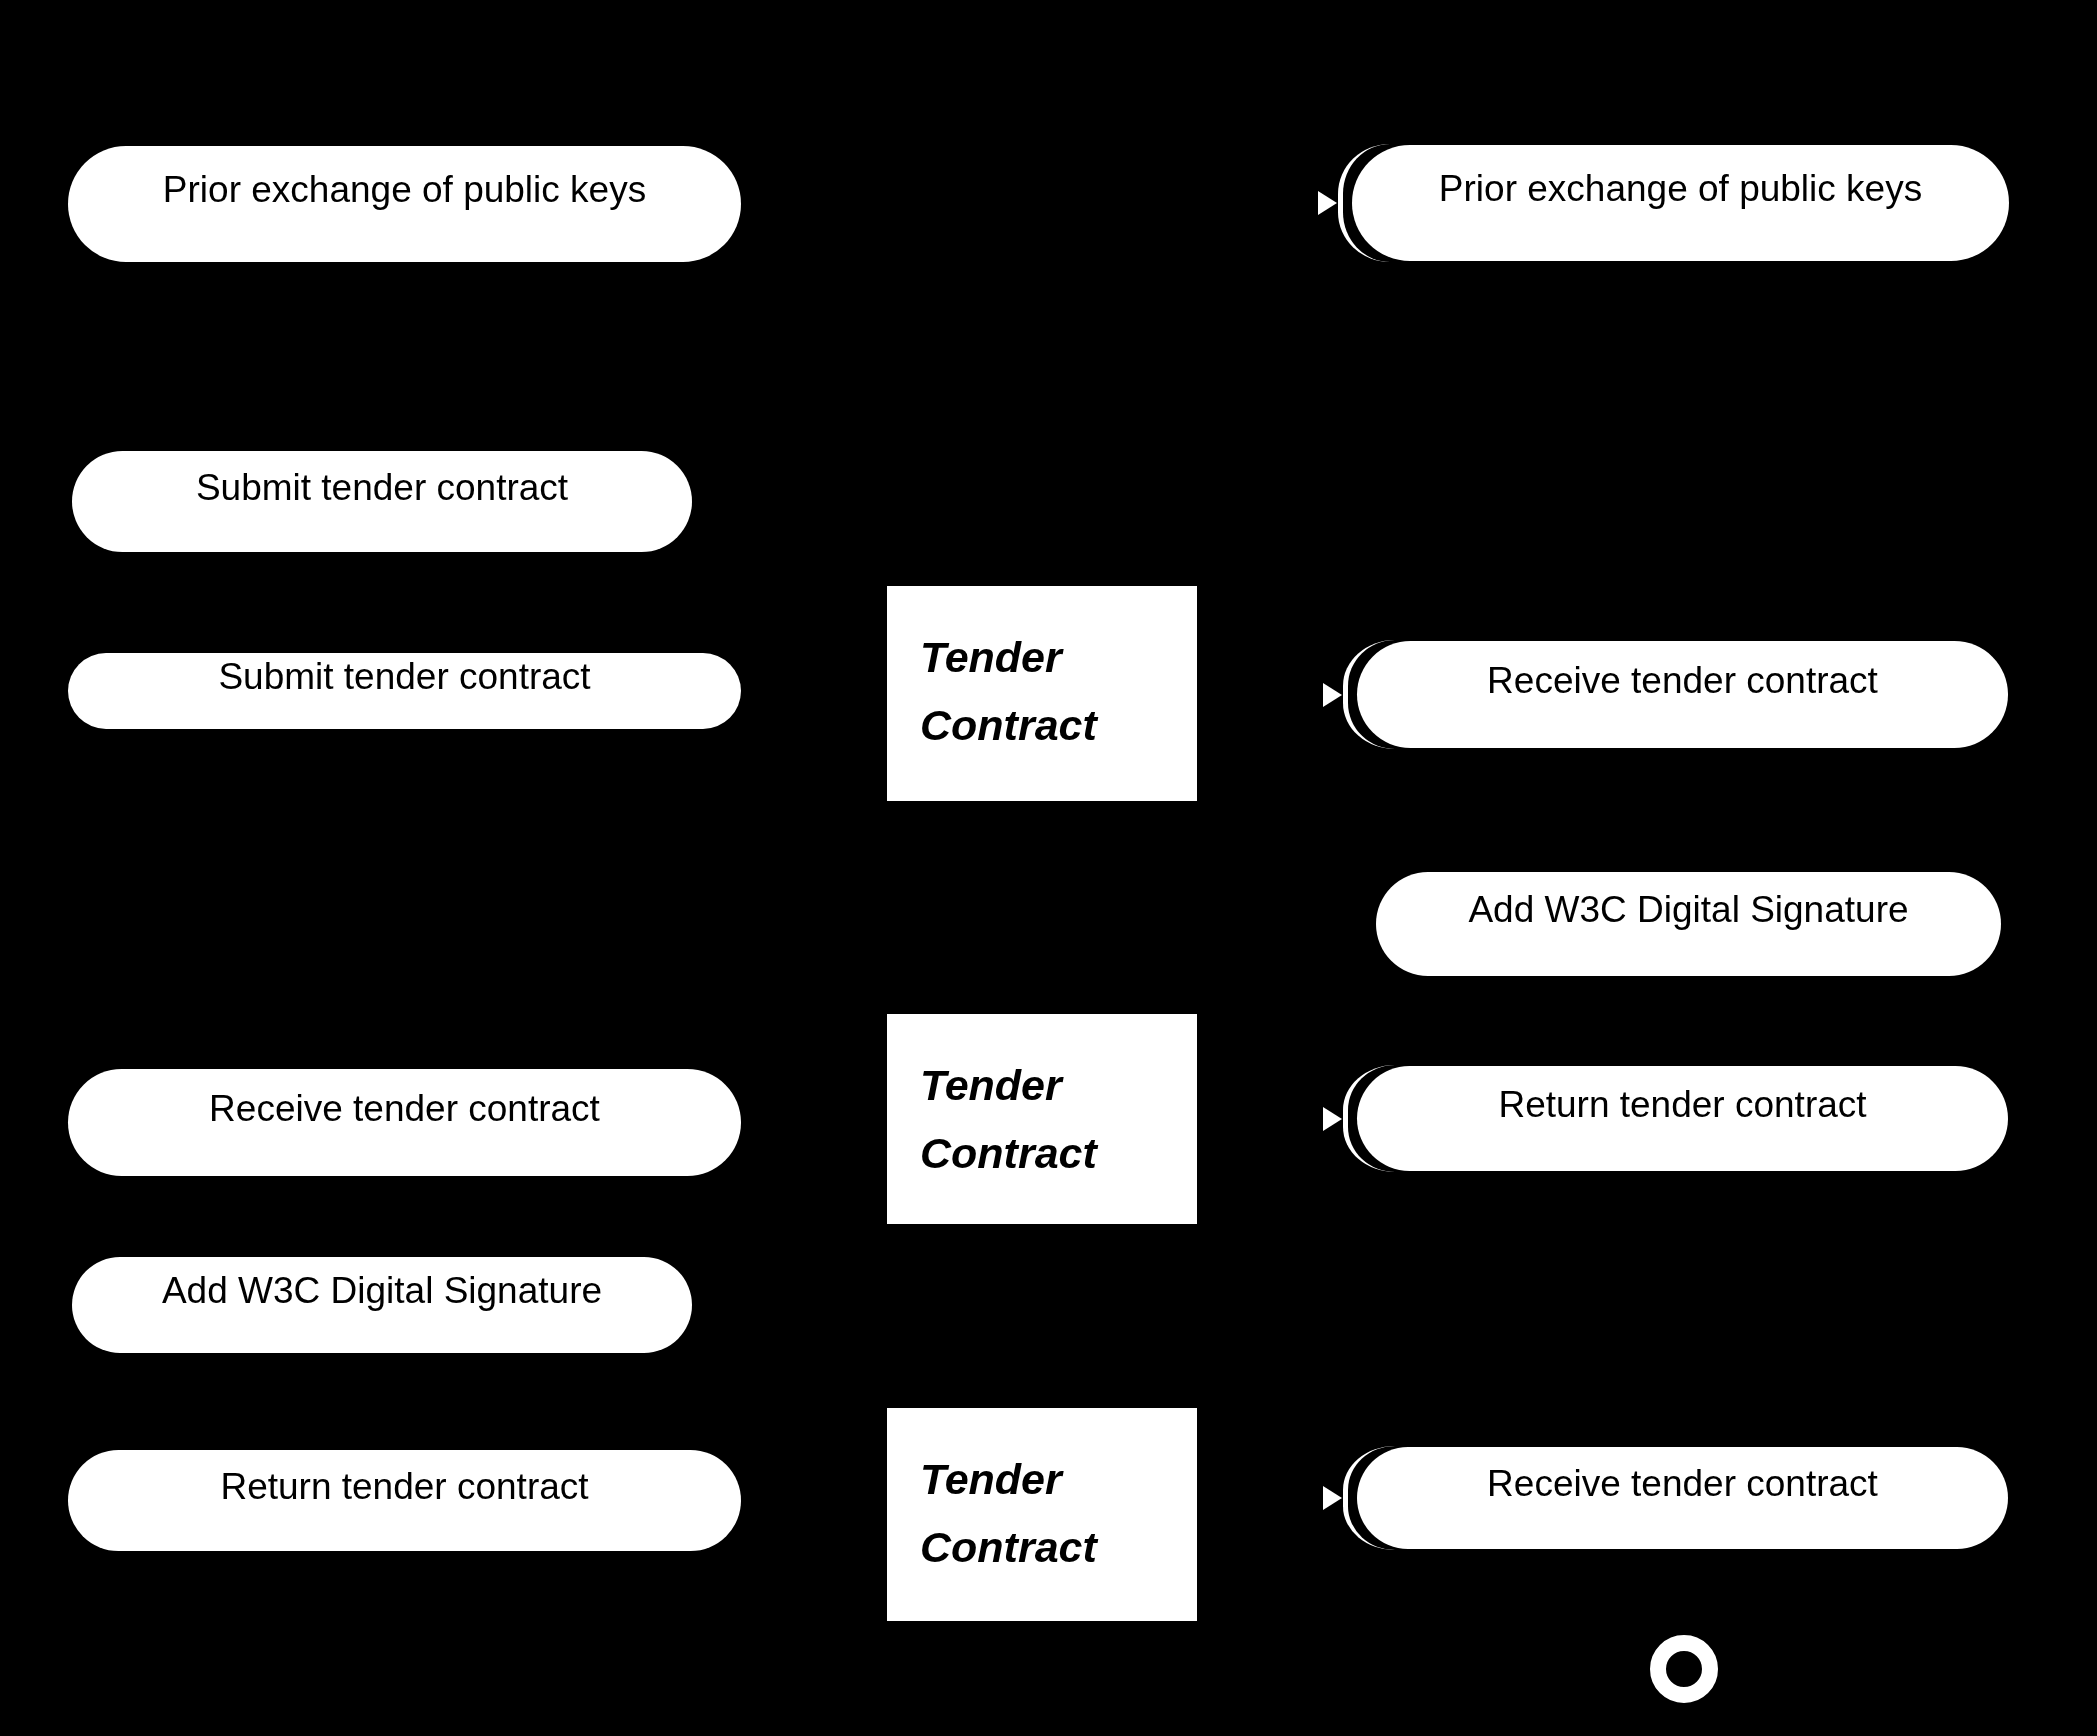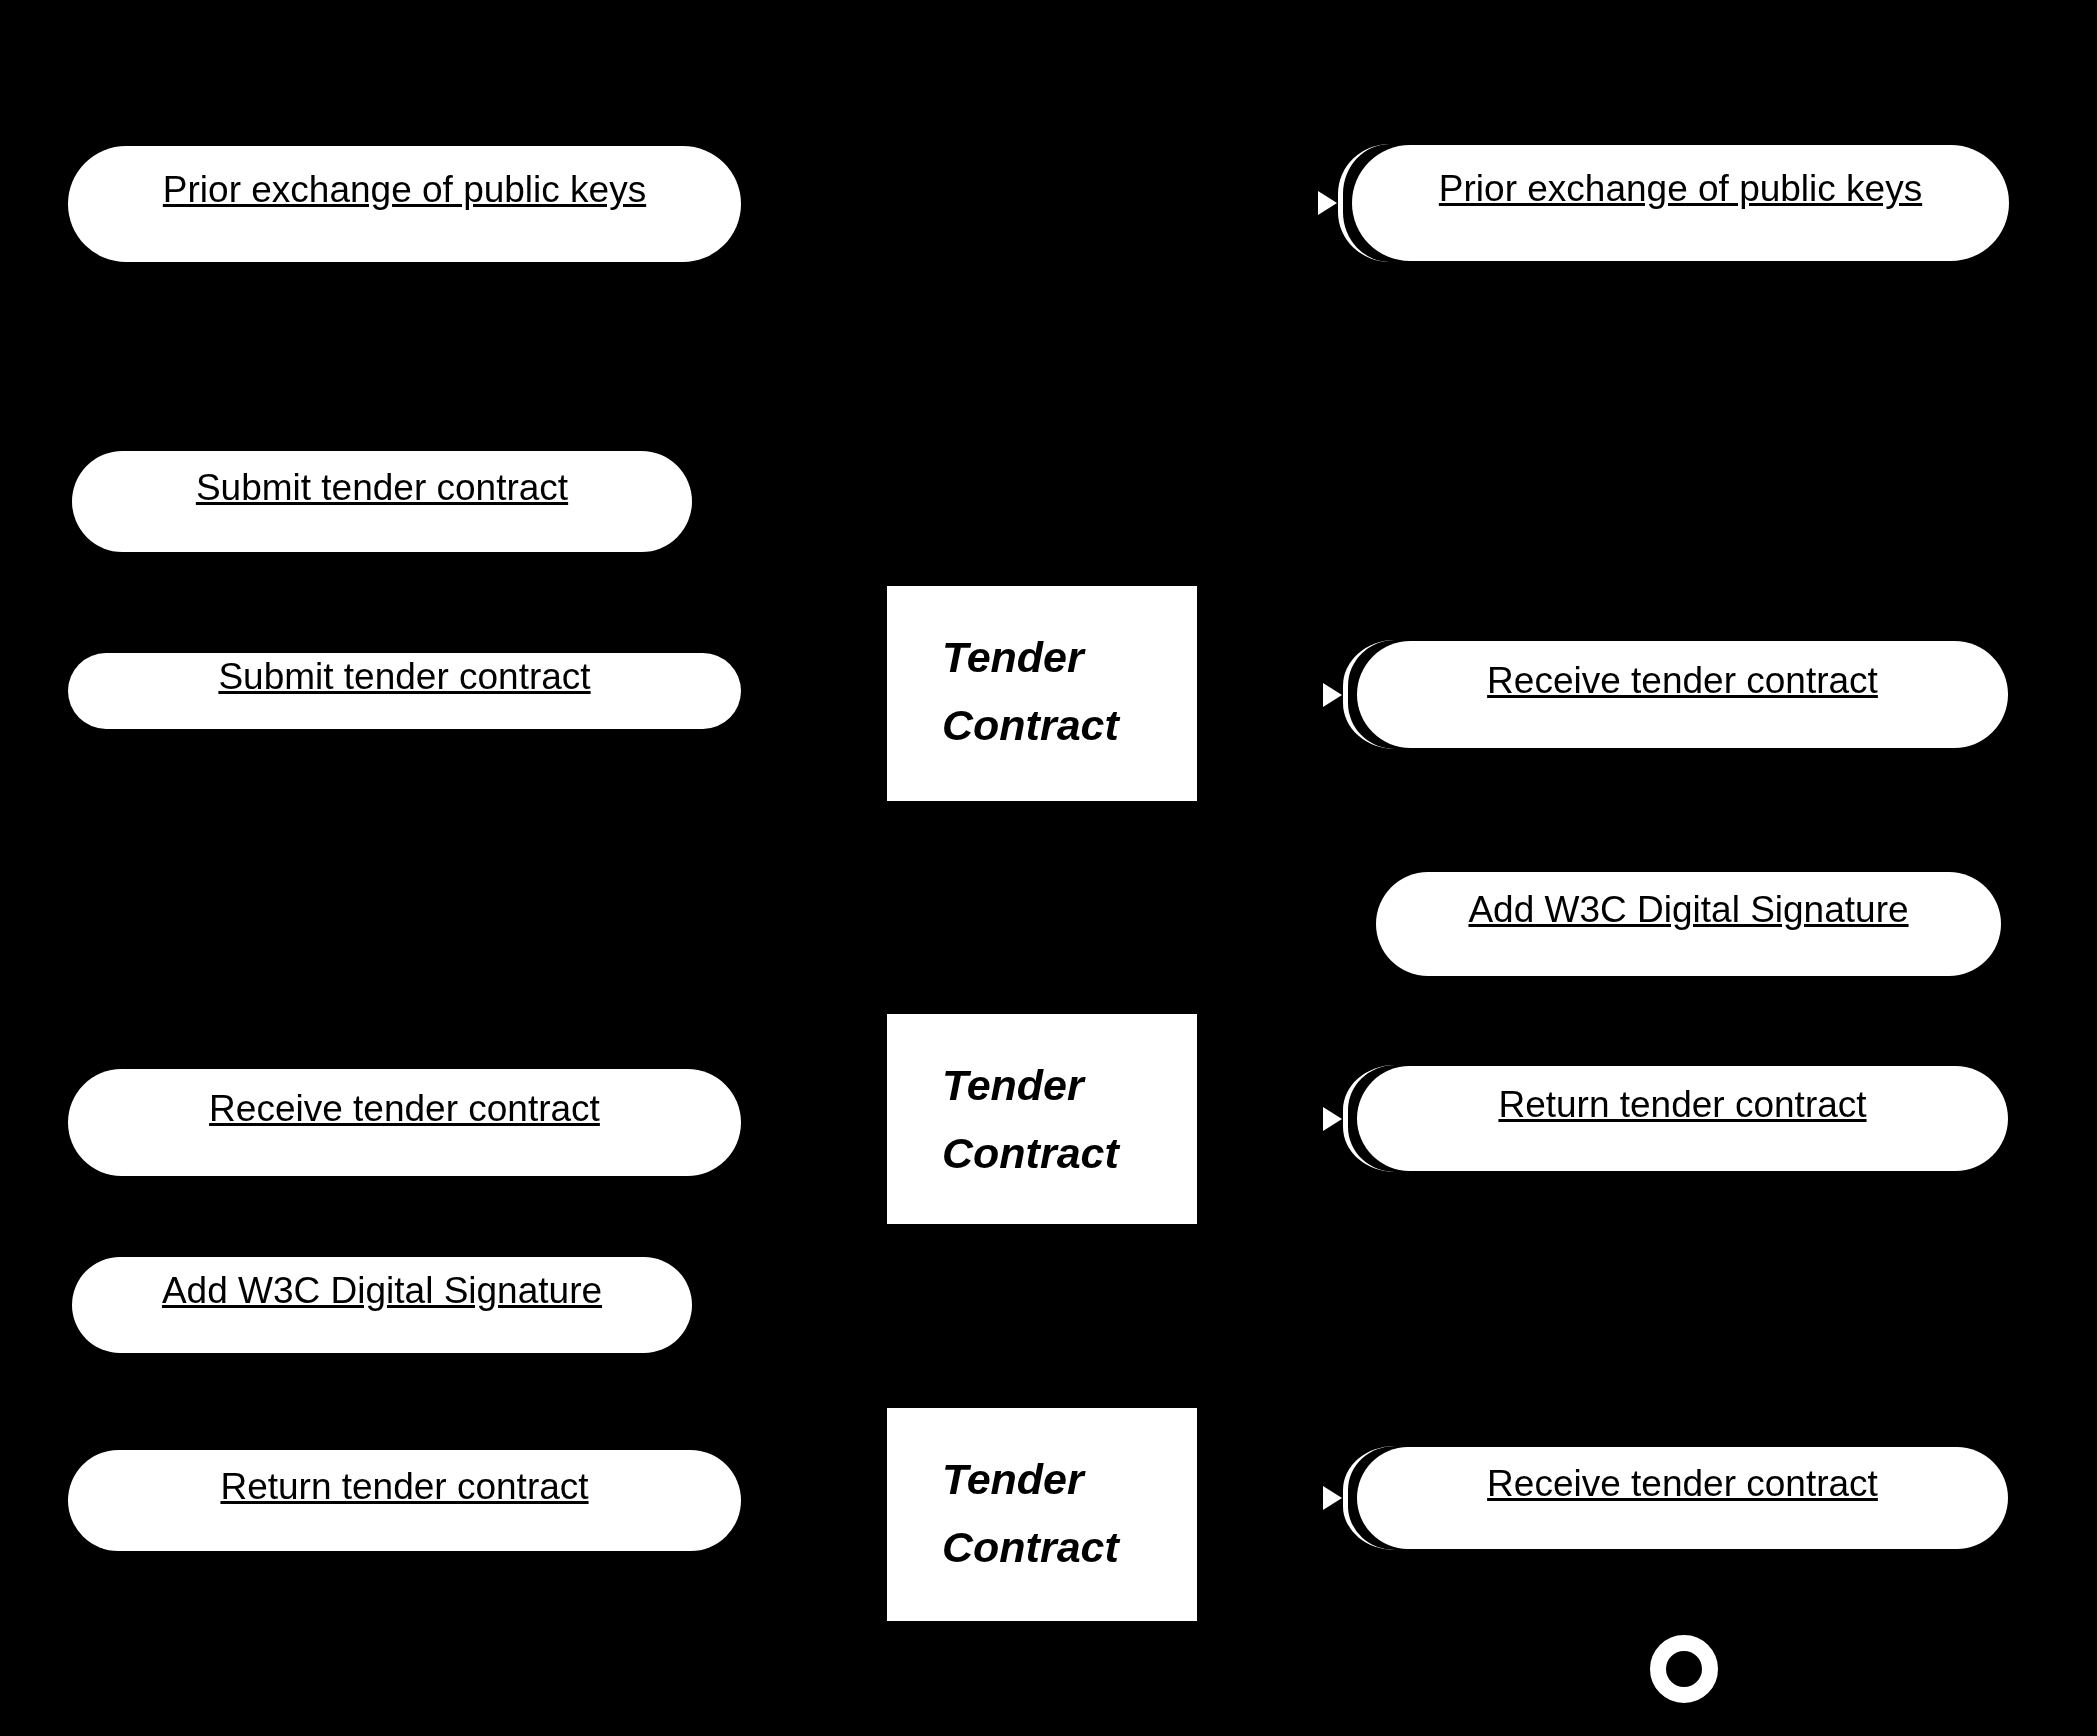--- a/index.html
+++ b/index.html
@@ -26,21 +26,20 @@
   }
   .node .label {
     display: block;
     white-space: nowrap;
   }
   
   .shape-stadium, .shape-stadium-double {
     border-radius: 62px;
     font-size: 37px;
     padding-bottom: 28px;
-    text-decoration: underline;
   }
   
   .crescent {
     position: absolute;
     left: -14.3px;
     top: -1.3px;
     width: 52px;
     height: calc(100% + 2.6px);
     box-sizing: border-box;
     border-left: 5.2px solid #ffffff;
@@ -68,21 +67,20 @@
     justify-content: flex-start;
     font-weight: bold;
     font-style: italic;
     font-size: 43px;
     line-height: 1.58;
     padding: 38px 13px 0 33px;
   }
   .shape-rect .label {
     white-space: normal;
     width: 182px;
-    margin-left: 22px;
   }
   
   .shape-end-circle {
     background: transparent;
     border: 16.3px solid #ffffff;
     border-radius: 50%;
     padding: 0;
   }
 </style>
 </head>

